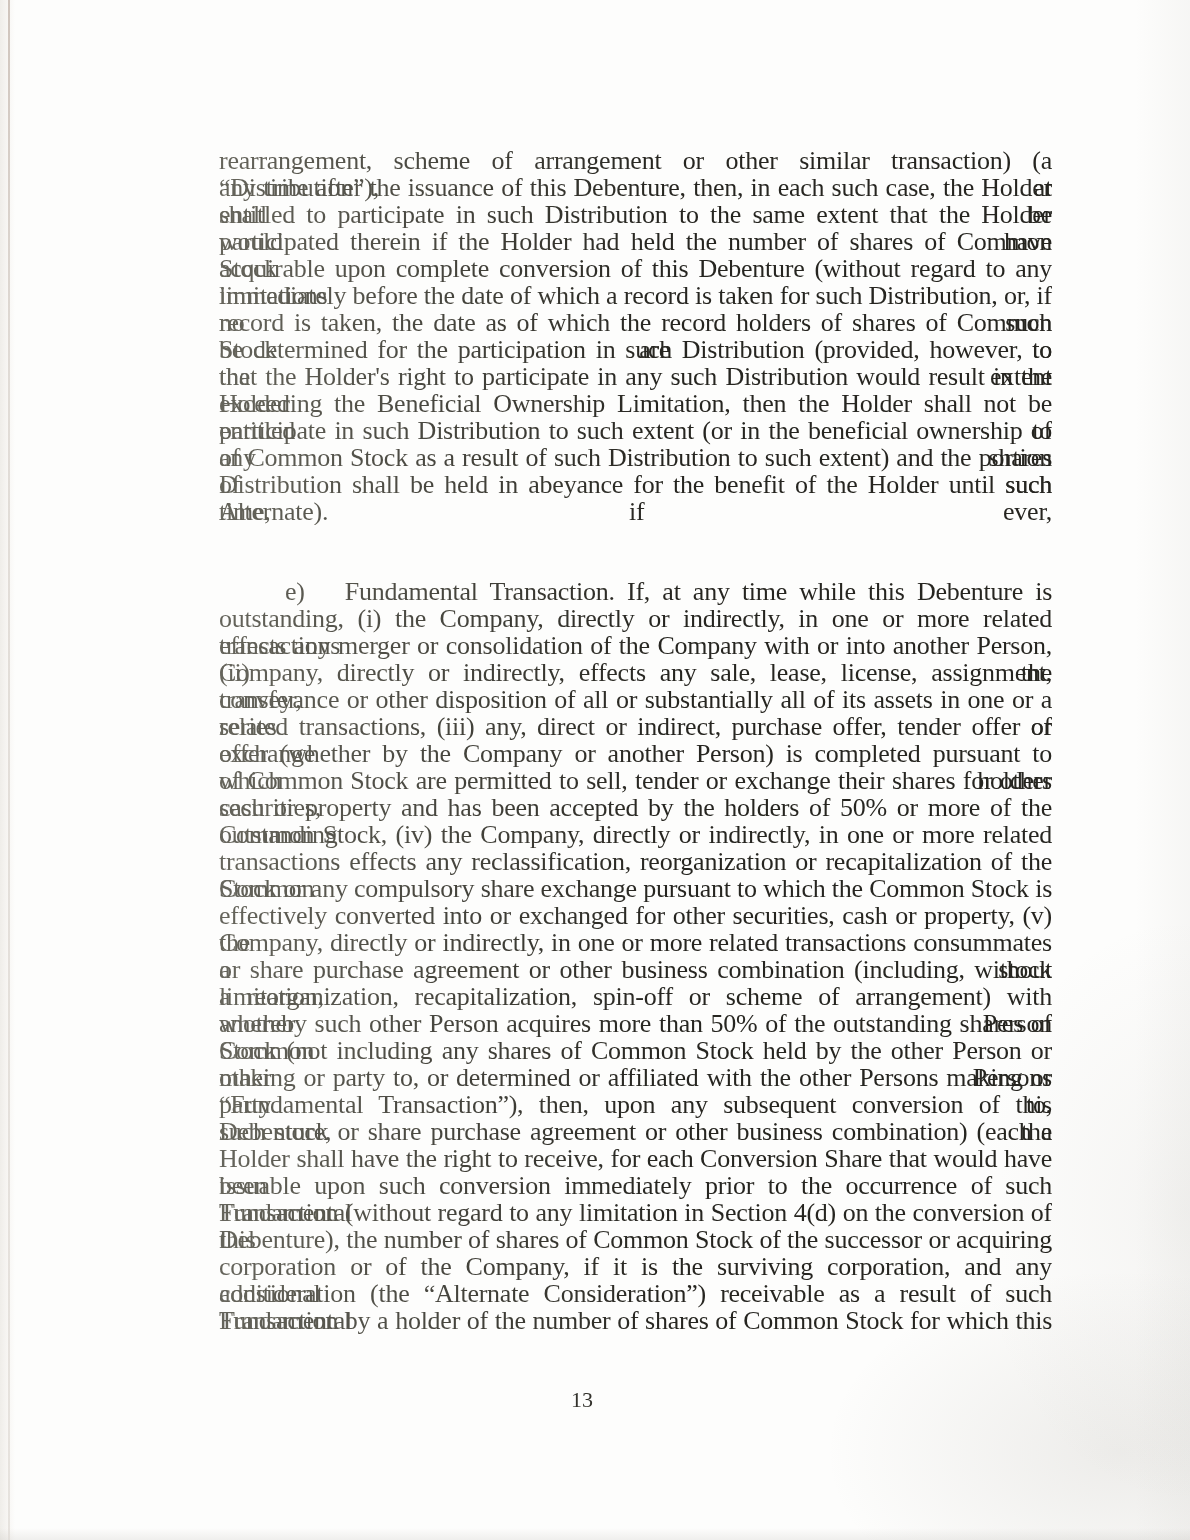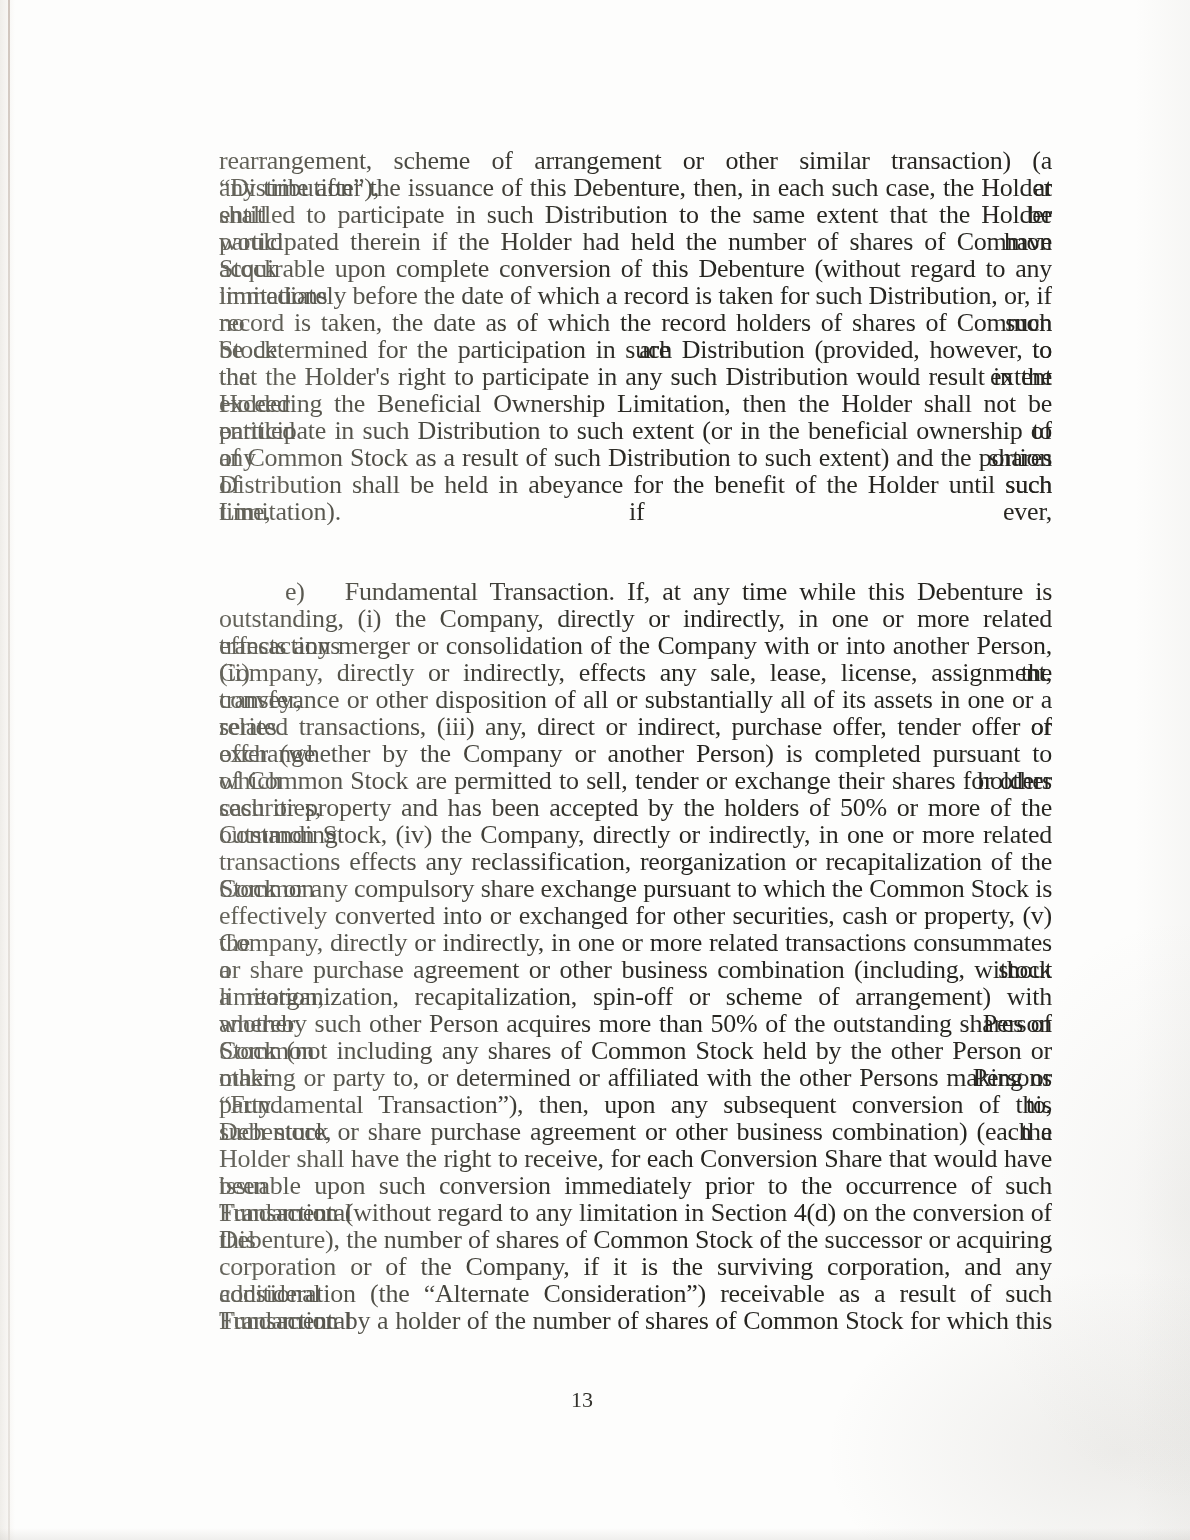--- a/index.html
+++ b/index.html
@@ -91,21 +91,21 @@
         <div class="line" data-name="text-line"><span>participated therein if the Holder had held the number of shares of Common Stock</span></div>
         <div class="line" data-name="text-line"><span>acquirable upon complete conversion of this Debenture (without regard to any limitations</span></div>
         <div class="line" data-name="text-line"><span>immediately before the date of which a record is taken for such Distribution, or, if no such</span></div>
         <div class="line" data-name="text-line"><span>record is taken, the date as of which the record holders of shares of Common Stock are to</span></div>
         <div class="line" data-name="text-line"><span>be determined for the participation in such Distribution (</span><span class="u">provided,</span><span> </span><span class="u">however,</span><span> to the extent</span></div>
         <div class="line" data-name="text-line"><span>that the Holder's right to participate in any such Distribution would result in the Holder</span></div>
         <div class="line" data-name="text-line"><span>exceeding the Beneficial Ownership Limitation, then the Holder shall not be entitled to</span></div>
         <div class="line" data-name="text-line"><span>participate in such Distribution to such extent (or in the beneficial ownership of any shares</span></div>
         <div class="line" data-name="text-line"><span>of Common Stock as a result of such Distribution to such extent) and the portion of such</span></div>
         <div class="line" data-name="text-line"><span>Distribution shall be held in abeyance for the benefit of the Holder until such time, if ever,</span></div>
-        <div class="line" data-name="text-line"><span>Limitation).</span></div>
+        <div class="line" data-name="text-line"><span>Alternate).</span></div>
       </div>
     <div class="para" data-name="paragraph-fundamental-transaction">
         <div class="line" data-name="text-line"><span>e)<span class="tab" data-name="tab-space"></span></span><span class="u">Fundamental Transaction</span><span>. If, at any time while this Debenture is</span></div>
         <div class="line" data-name="text-line"><span>outstanding, (i) the Company, directly or indirectly, in one or more related transactions</span></div>
         <div class="line" data-name="text-line"><span>effects any merger or consolidation of the Company with or into another Person, (ii) the</span></div>
         <div class="line" data-name="text-line"><span>Company, directly or indirectly, effects any sale, lease, license, assignment, transfer,</span></div>
         <div class="line" data-name="text-line"><span>conveyance or other disposition of all or substantially all of its assets in one or a series of</span></div>
         <div class="line" data-name="text-line"><span>related transactions, (iii) any, direct or indirect, purchase offer, tender offer or exchange</span></div>
         <div class="line" data-name="text-line"><span>offer (whether by the Company or another Person) is completed pursuant to which holders</span></div>
         <div class="line" data-name="text-line"><span>of Common Stock are permitted to sell, tender or exchange their shares for other securities,</span></div>

